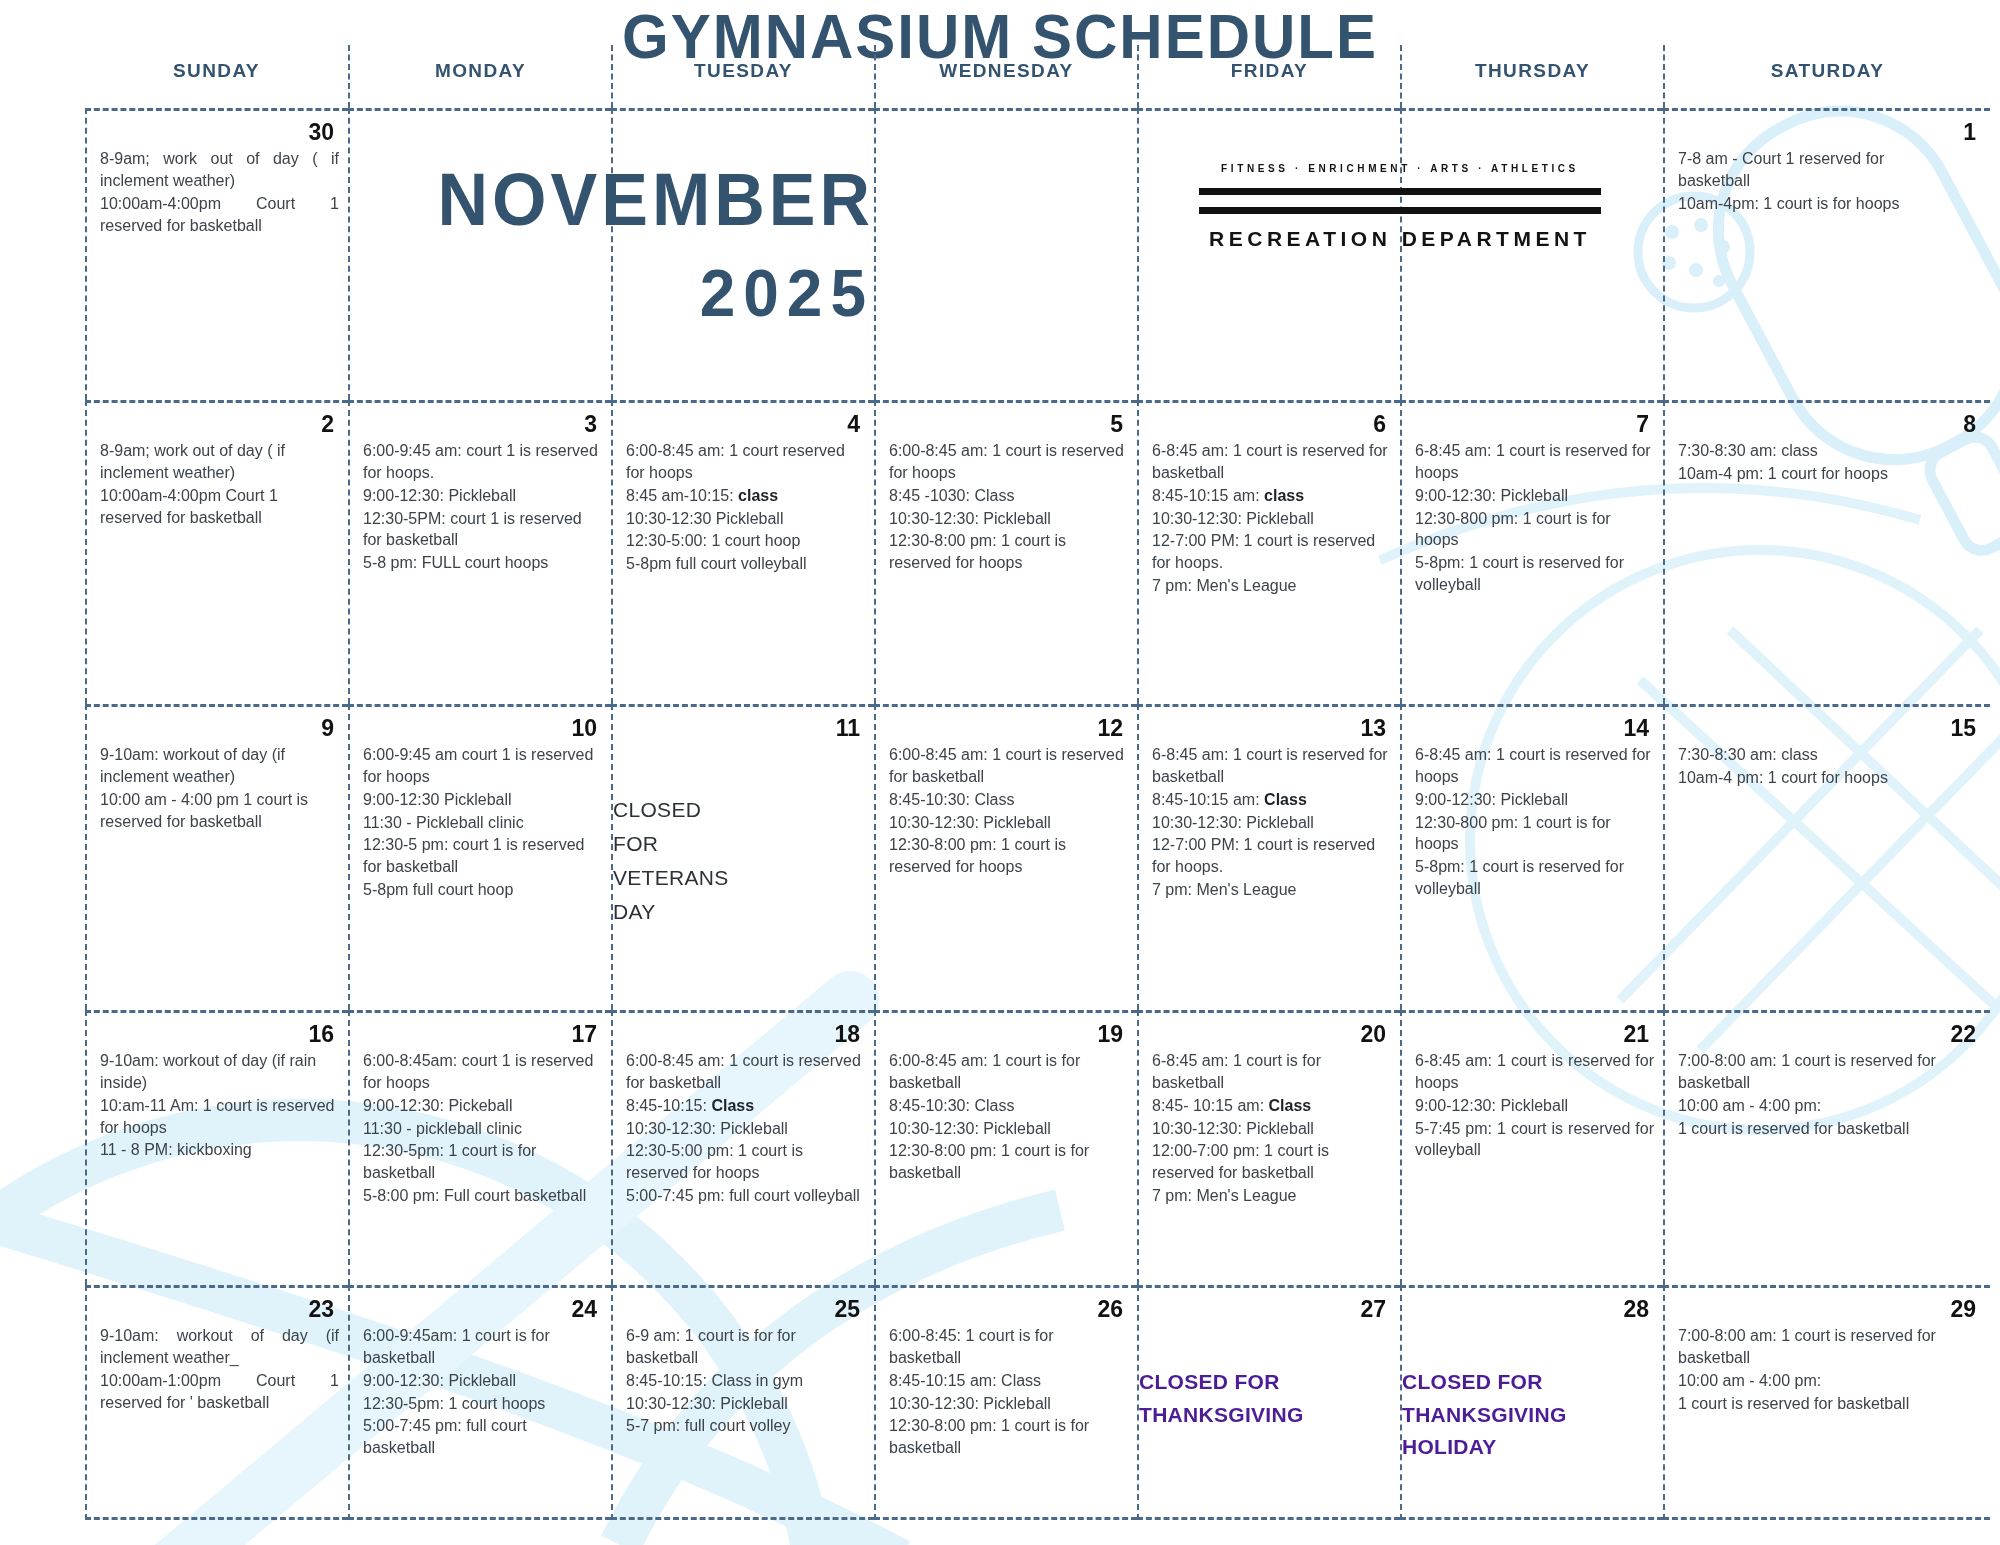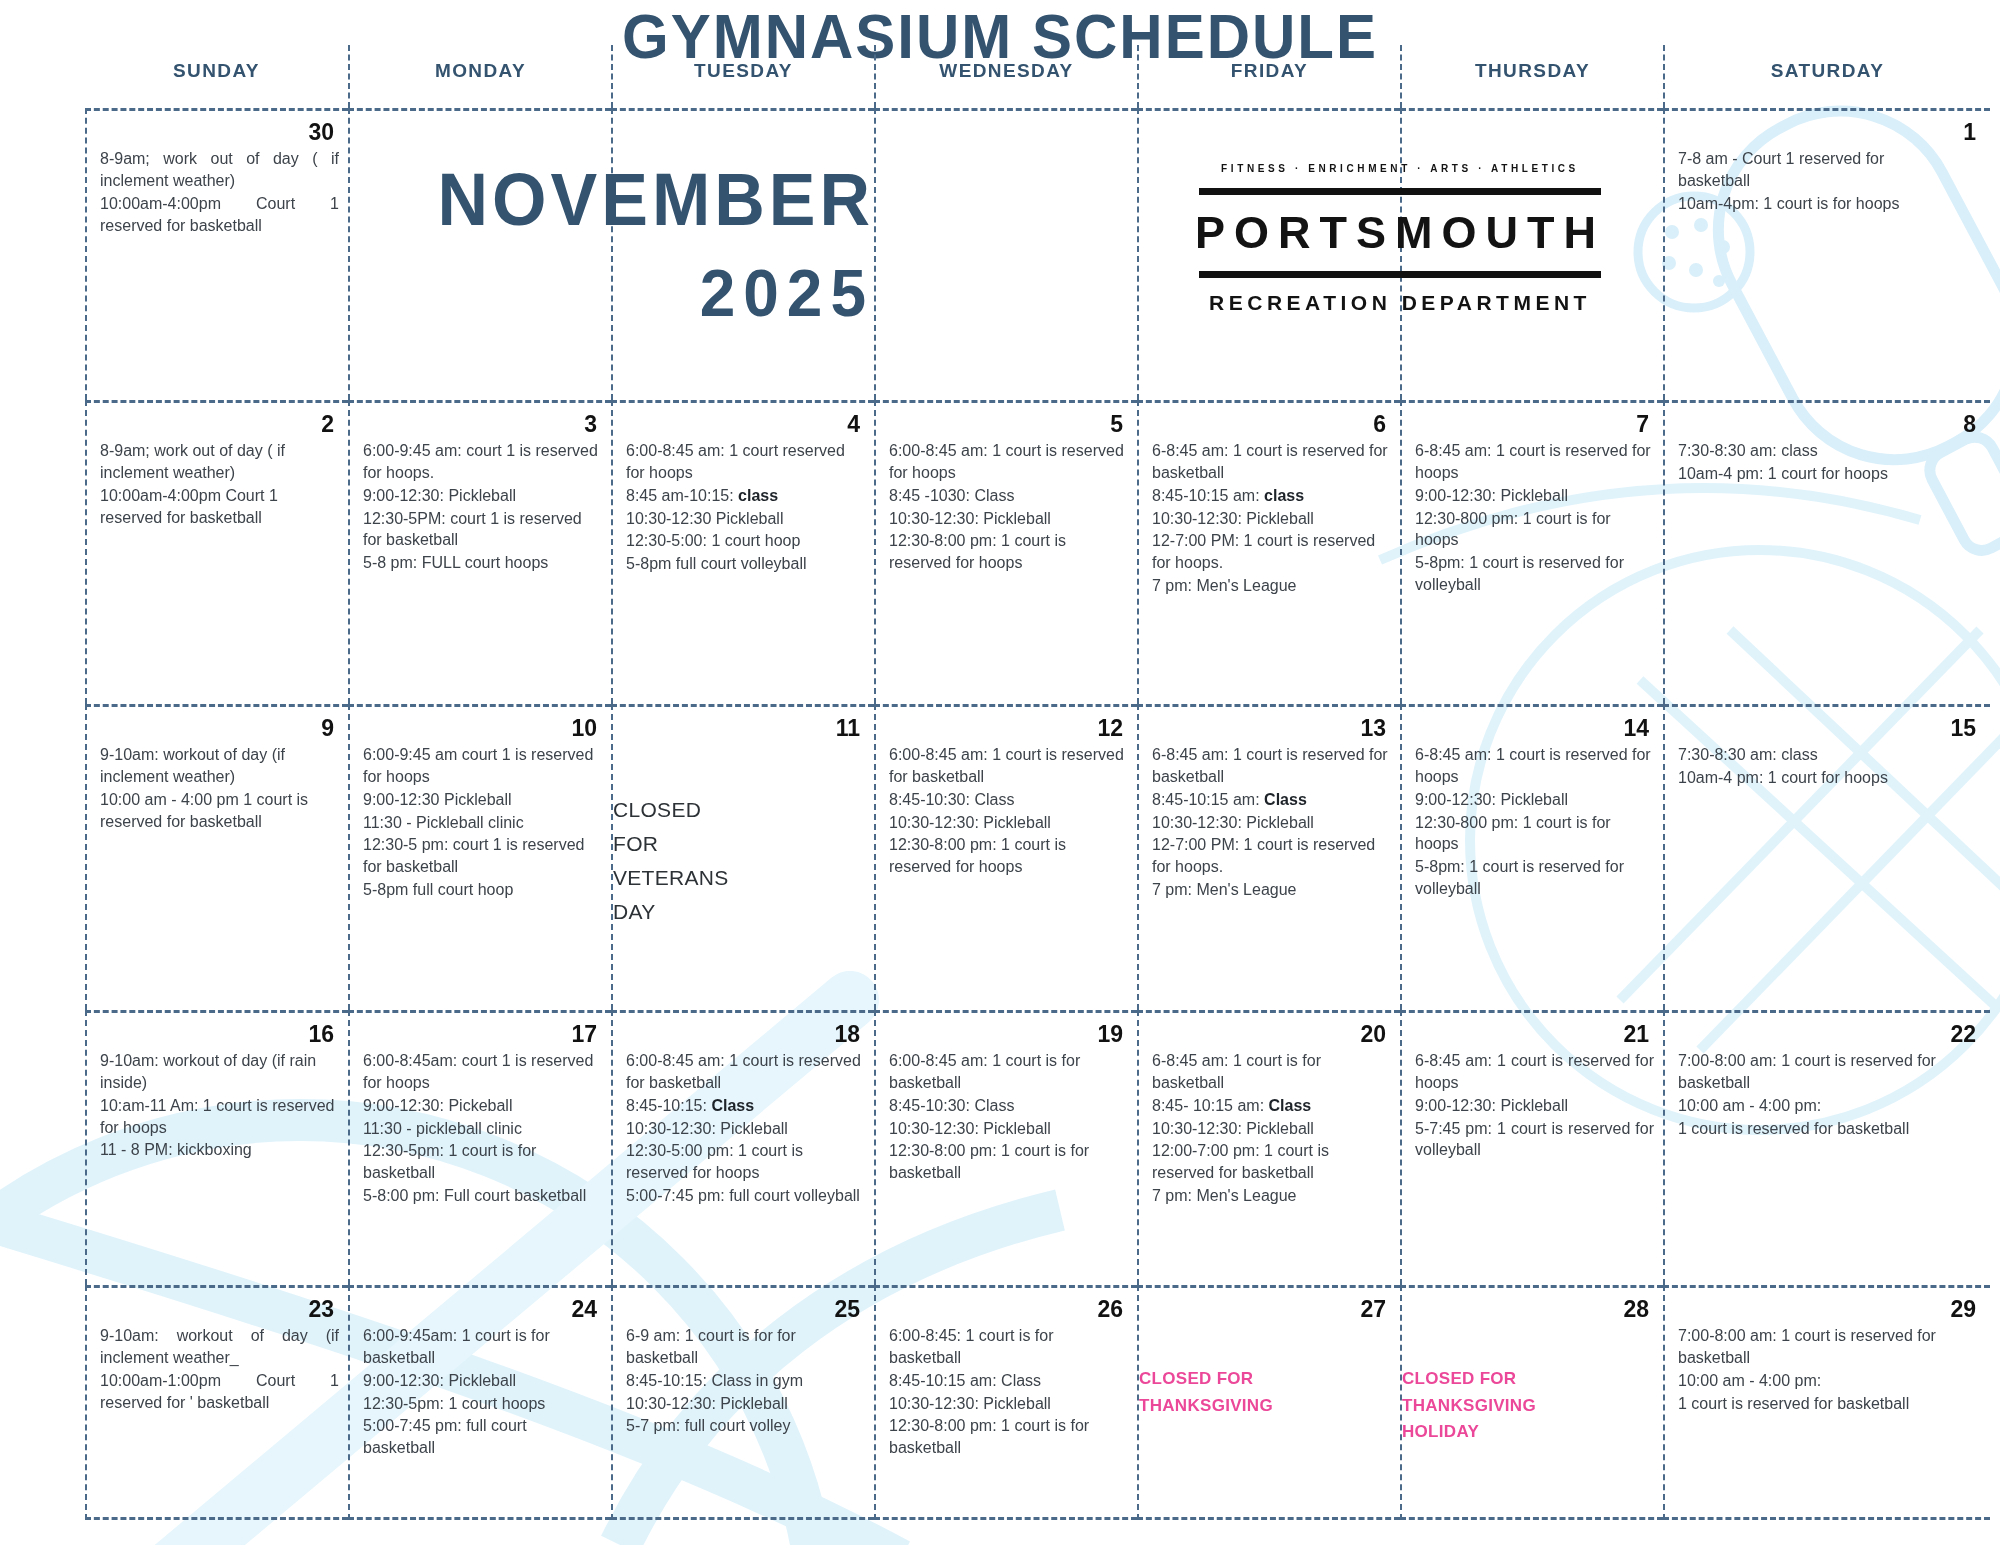--- a/index.html
+++ b/index.html
@@ -44,21 +44,21 @@
   }
   .entries.justify{text-align:justify;}
   .cell.sat .entries{max-width:258px;}
   .entry{margin:0 0 1px 0;}
   .entry b{font-weight:bold;color:#1d2329;}
   .closed{
     margin-top:52px;text-align:left;font-size:21px;line-height:1.62;color:#2d3237;
     letter-spacing:0.3px;
   }
   .closed.bold{
-    font-weight:bold;font-size:17px;line-height:1.55;margin-top:44px;color:#ec4899;
+    font-weight:bold;font-size:21px;line-height:1.55;margin-top:44px;color:#4c1d95;
   }
   .month-overlay{
     position:absolute;left:348px;top:160px;width:526px;text-align:right;
     color:var(--navy);font-weight:bold;
   }
   .month-name{font-size:70px;letter-spacing:4px;transform:scaleY(1.05);}
   .month-year{font-size:64px;letter-spacing:8px;margin-top:16px;transform:scaleY(1.05);}
   .logo-overlay{
     position:absolute;left:1137px;top:163px;width:526px;text-align:center;color:#131313;
   }
@@ -370,18 +370,17 @@
     </div>
 
   <div class="month-overlay">
     <div class="month-name">NOVEMBER</div>
     <div class="month-year">2025</div>
   </div>
 
   <div class="logo-overlay">
     <div class="logo-tagline">FITNESS · ENRICHMENT · ARTS · ATHLETICS</div>
     <div class="logo-bar"></div>
-    <div class="logo-name">PORTSMOUTH</div>
     <div class="logo-bar lower"></div>
     <div class="logo-dept">RECREATION DEPARTMENT</div>
   </div>
 
 </div>
 
 </body></html>

